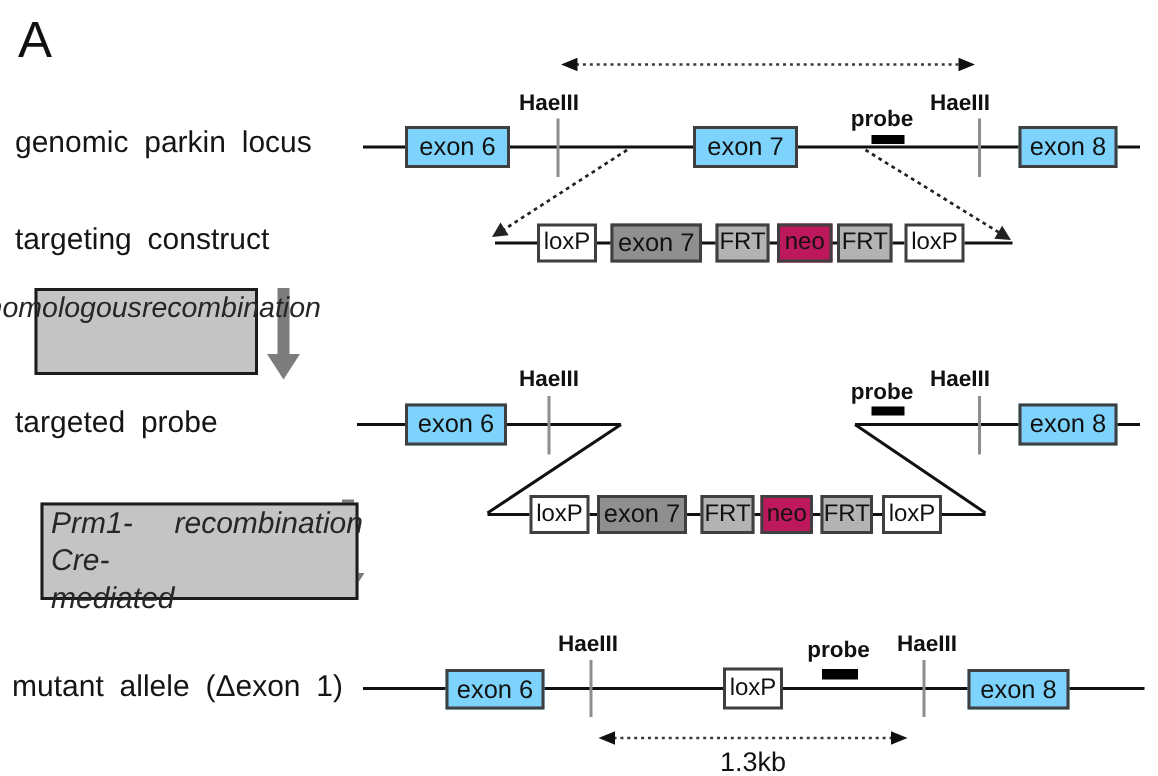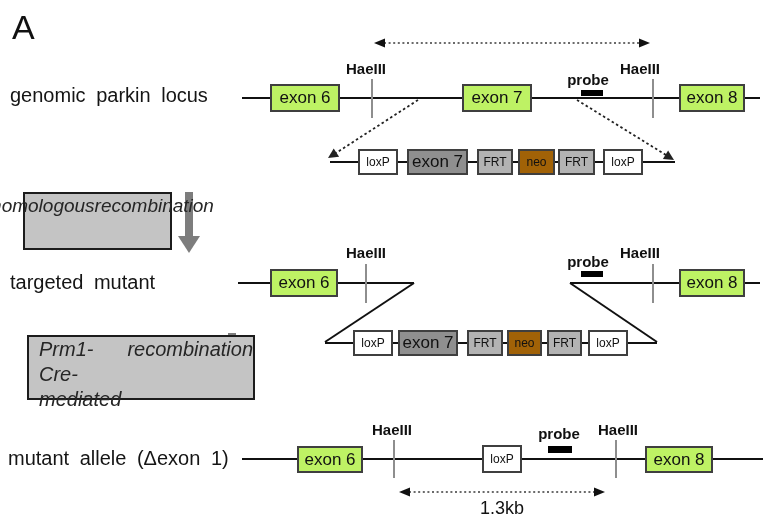--- a/index.html
+++ b/index.html
@@ -10,26 +10,26 @@
   .abs{position:absolute;}
   .panel-letter{font-size:34px;font-weight:400;color:#111;}
   .row-label{font-size:20px;color:#151515;white-space:nowrap;word-spacing:5px;}
   .hline{position:absolute;height:2px;background:#111;z-index:1;}
   .tick{position:absolute;width:2px;background:#8e8e8e;z-index:2;}
   .site-label{position:absolute;font-size:15px;font-weight:700;color:#111;text-align:center;z-index:4;white-space:nowrap;}
   .probe-bar{position:absolute;background:#000;z-index:3;}
   .gbox{
     position:absolute;box-sizing:border-box;border:2px solid #3f3f3f;z-index:3;
     display:flex;align-items:center;justify-content:center;
-    font-size:12px;color:#111;white-space:nowrap;
+    font-size:16px;color:#111;white-space:nowrap;
   }
-  .exon-fill{background:#bef264;font-size:17px;}
+  .exon-fill{background:#7dd3fc;font-size:17px;}
   .exon7-fill{background:#8f8f8f;font-size:17px;}
   .frt-fill{background:#b3b3b3;}
-  .neo-fill{background:#a16207;}
+  .neo-fill{background:#be185d;}
   .loxp-fill{background:#ffffff;}
   .step-box{
     position:absolute;box-sizing:border-box;border:2px solid #1c1c1c;background:#c4c4c4;
     display:flex;flex-direction:row;justify-content:center;padding-left:10px;
     font-style:italic;color:#262626;z-index:3;
   }
   .step-box .ln{line-height:1.25;}
   .size-label{position:absolute;font-size:18px;color:#111;text-align:center;z-index:4;}
   svg.overlay{position:absolute;left:0;top:0;z-index:2;}
 </style>
@@ -76,20 +76,21 @@
       <span>exon 7</span>
     </div>
   <div class="site-label" style="left:560px;top:71px;width:56px;">probe</div>
   <div class="probe-bar" style="left:581px;top:90px;width:22px;height:6px;"></div>
   <div class="tick" style="left:652px;top:79px;height:39px;"></div>
   <div class="site-label" style="left:612px;top:60px;width:56px;">HaeIII</div>
   <div class="gbox exon-fill" style="left:679px;top:84px;width:66px;height:28px;">
       <span>exon 8</span>
     </div>
 
+  <div class="abs row-label" style="left:10px;top:149px;">targeting construct</div>
   <div class="hline" style="left:330px;top:161px;width:345px;"></div>
   <div class="gbox loxp-fill" style="left:358px;top:149px;width:40px;height:26px;">
       <span>loxP</span>
     </div>
   <div class="gbox exon7-fill" style="left:407px;top:149px;width:61px;height:26px;">
       <span>exon 7</span>
     </div>
   <div class="gbox frt-fill" style="left:477px;top:149px;width:36px;height:26px;">
       <span>FRT</span>
     </div>
@@ -101,21 +102,21 @@
     </div>
   <div class="gbox loxp-fill" style="left:603px;top:149px;width:40px;height:26px;">
       <span>loxP</span>
     </div>
 
   <div class="step-box" style="left:23px;top:192px;width:149px;height:58px;font-size:19px;">
     <span class="ln">homologous</span>
     <span class="ln">recombination</span>
   </div>
 
-  <div class="abs row-label" style="left:10px;top:271px;">targeted mutant</div>
+  <div class="abs row-label" style="left:10px;top:271px;">targeted probe</div>
   <div class="hline" style="left:238px;top:282px;width:176px;"></div>
   <div class="hline" style="left:570px;top:282px;width:190px;"></div>
   <div class="gbox exon-fill" style="left:270px;top:269px;width:68px;height:28px;">
       <span>exon 6</span>
     </div>
   <div class="tick" style="left:365px;top:264px;height:39px;"></div>
   <div class="site-label" style="left:338px;top:244px;width:56px;">HaeIII</div>
   <div class="site-label" style="left:560px;top:253px;width:56px;">probe</div>
   <div class="probe-bar" style="left:581px;top:271px;width:22px;height:6px;"></div>
   <div class="tick" style="left:652px;top:264px;height:39px;"></div>
@@ -137,21 +138,21 @@
   <div class="gbox neo-fill" style="left:507px;top:330px;width:35px;height:26px;">
       <span>neo</span>
     </div>
   <div class="gbox frt-fill" style="left:547px;top:330px;width:35px;height:26px;">
       <span>FRT</span>
     </div>
   <div class="gbox loxp-fill" style="left:588px;top:330px;width:40px;height:26px;">
       <span>loxP</span>
     </div>
 
-  <div class="step-box" style="left:27px;top:335px;width:228px;height:65px;font-size:20px;">
+  <div class="step-box" style="left:27px;top:335px;width:212px;height:65px;font-size:20px;">
     <span class="ln">Prm1-Cre-mediated</span>
     <span class="ln">recombination</span>
   </div>
 
   <div class="abs row-label" style="left:8px;top:447px;">mutant allele (Δexon 1)</div>
   <div class="hline" style="left:242px;top:458px;width:521px;"></div>
   <div class="gbox exon-fill" style="left:297px;top:446px;width:66px;height:27px;">
       <span>exon 6</span>
     </div>
   <div class="tick" style="left:393px;top:440px;height:38px;"></div>

